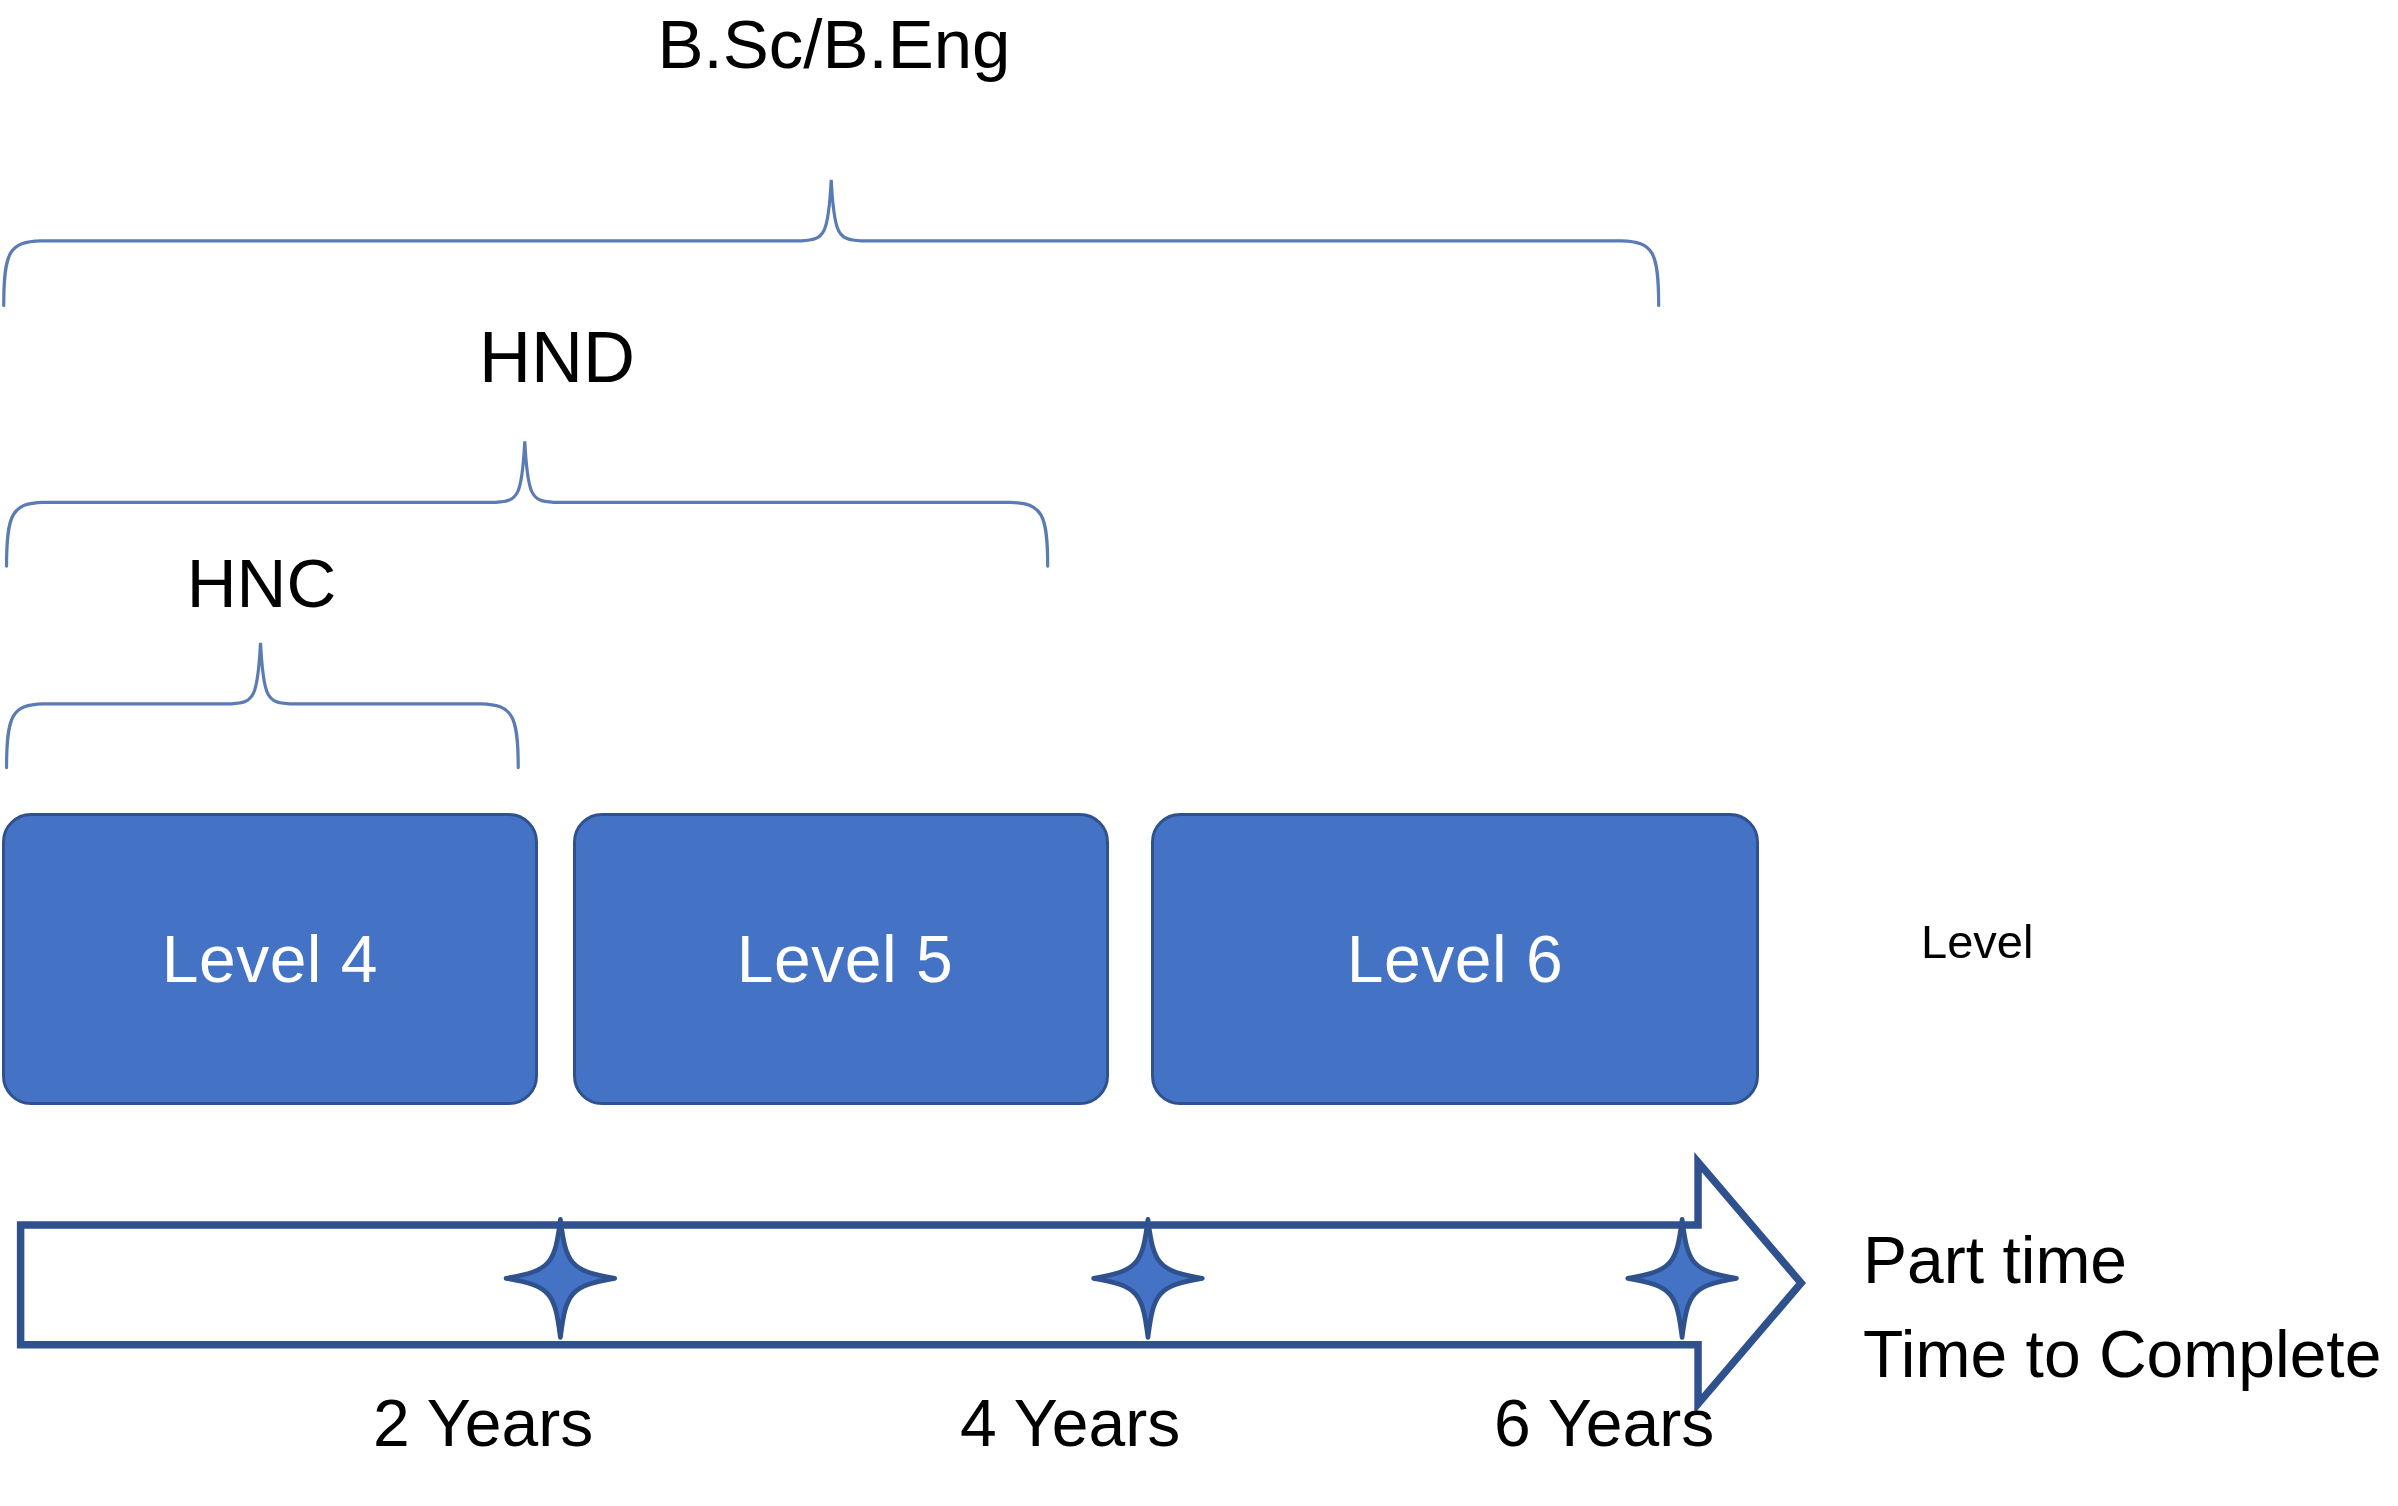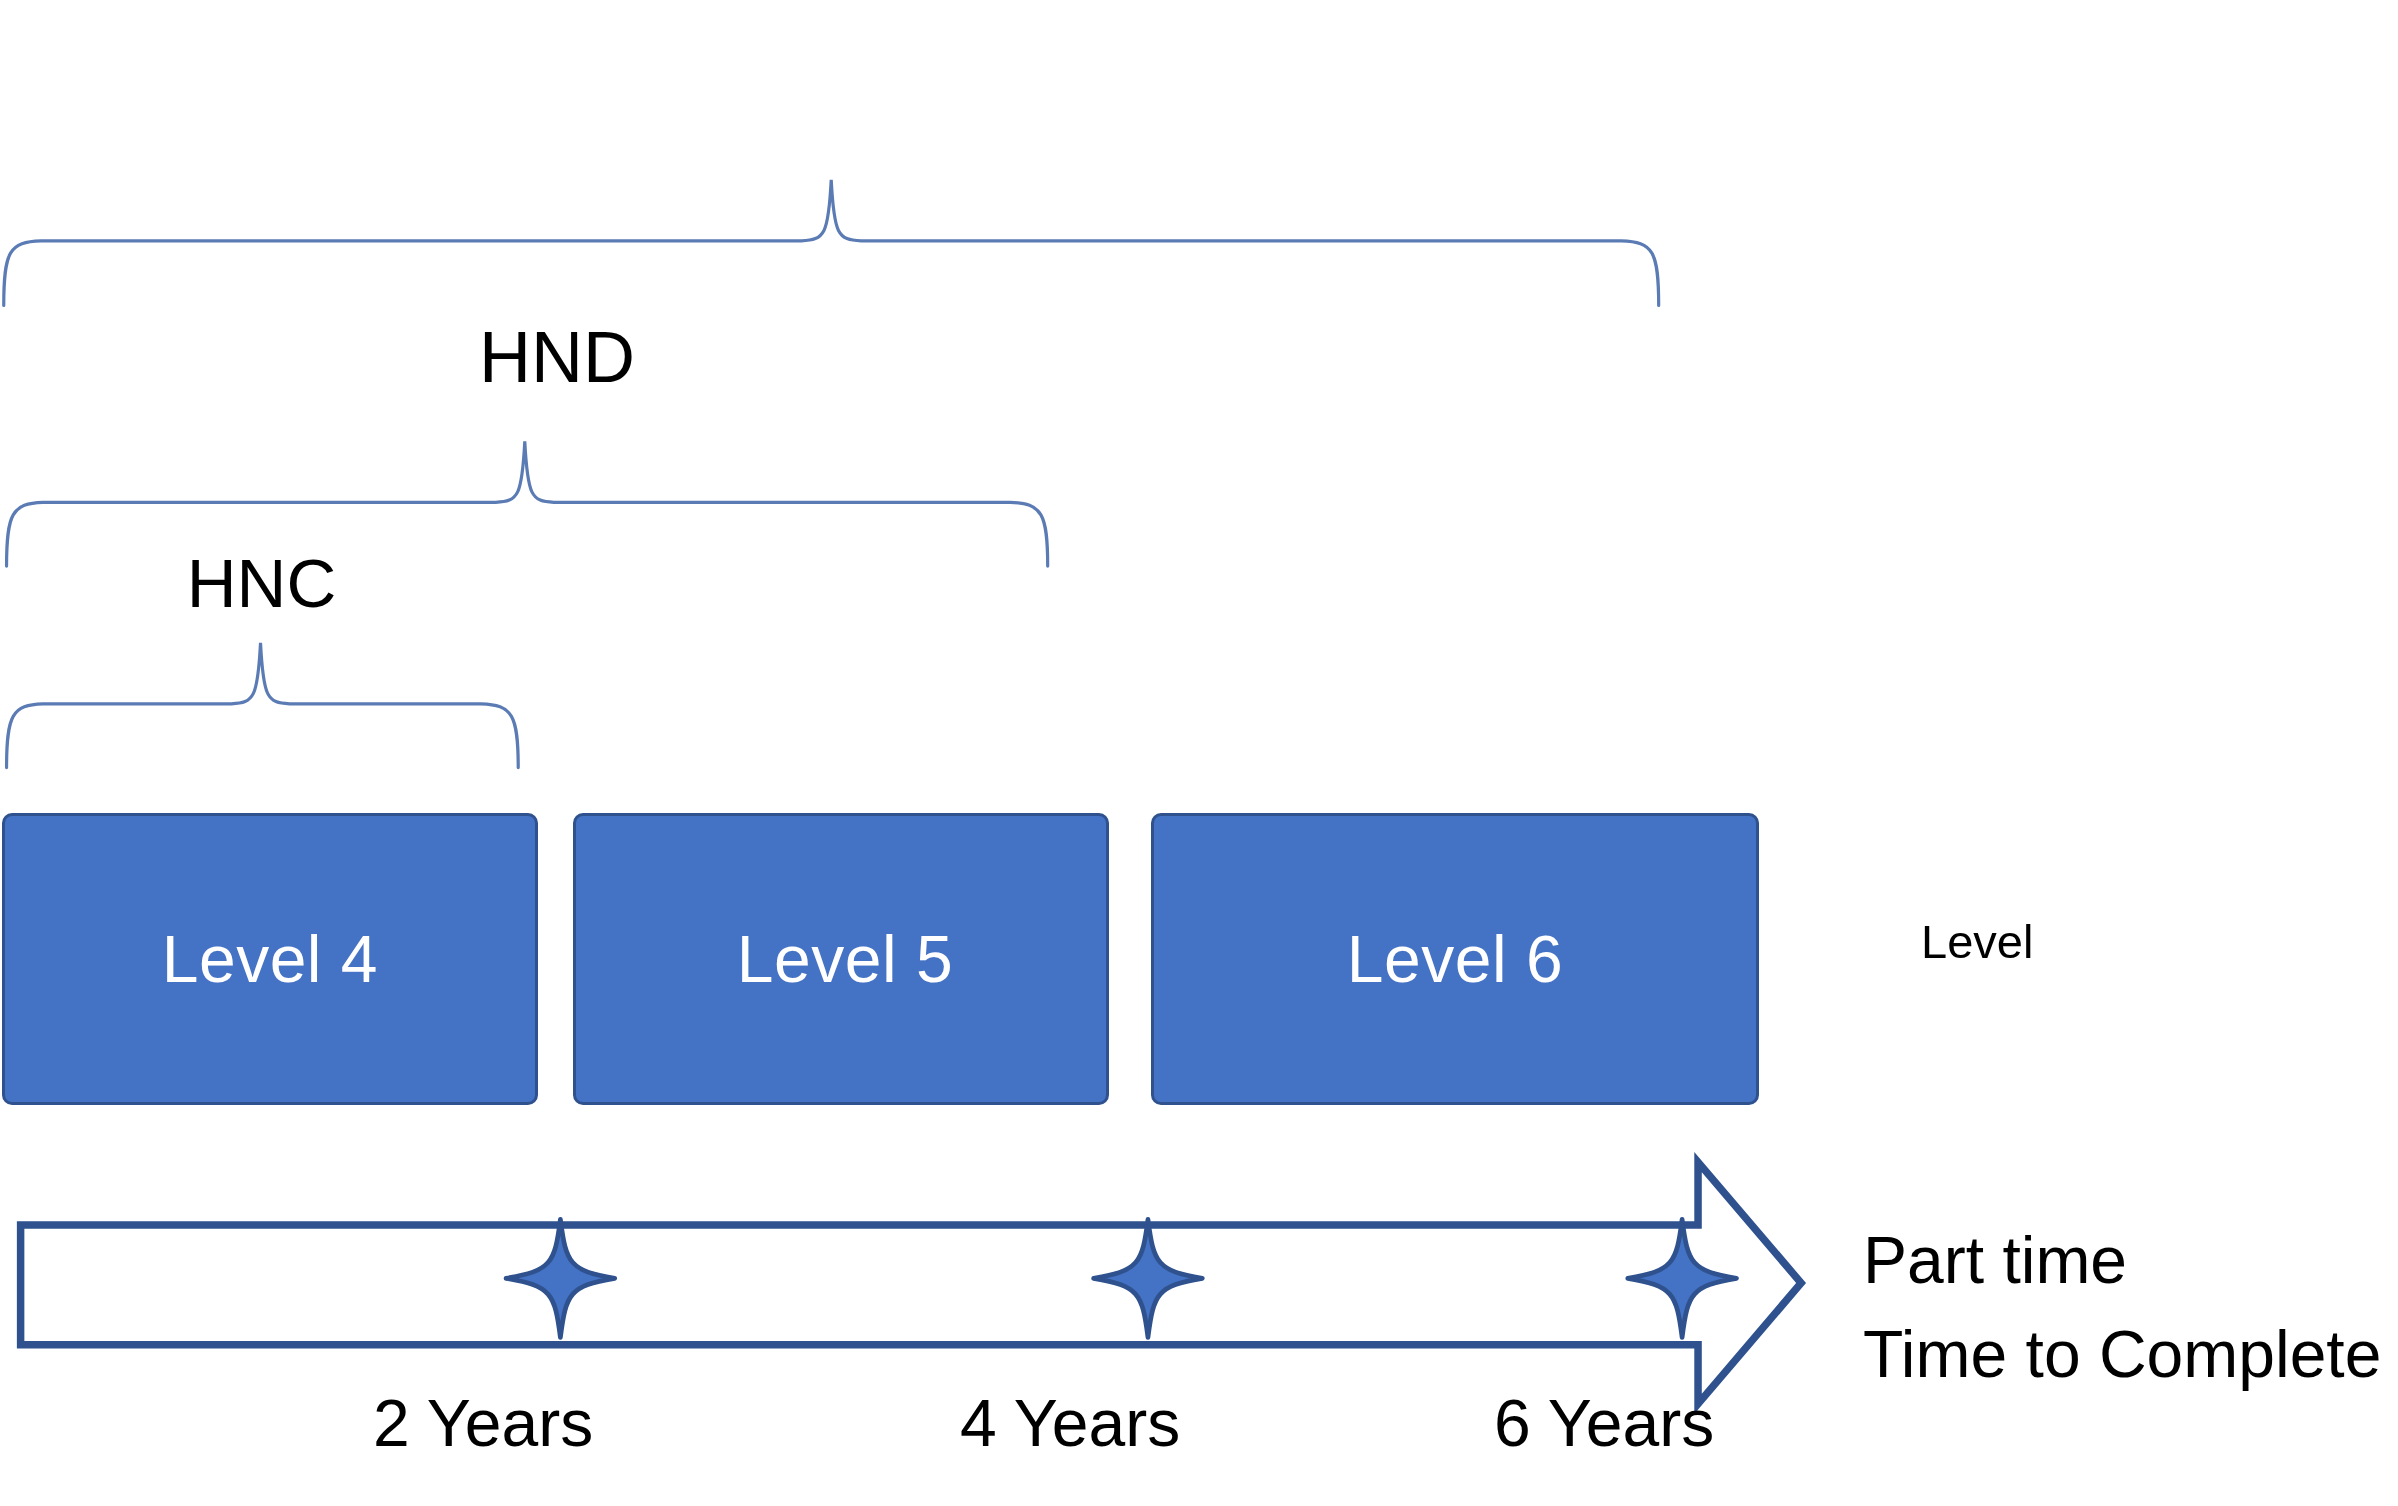--- a/index.html
+++ b/index.html
@@ -29,21 +29,21 @@
   .year-lbl{position:absolute;top:1385px;font-size:66px;white-space:nowrap;}
 
   
   .svg-layer{position:absolute;left:0;top:0;width:2399px;height:1507px;overflow:visible;}
 
   
   .level-box{
     position:absolute;
     top:813px;
     height:292px;
-    border-radius:10px;
+    border-radius:29px;
     background:#4472C4;
     border:3.7px solid #2F528F;
     box-sizing:border-box;
     display:flex;
     align-items:center;
     justify-content:center;
   }
   .level-box span{
     color:#ffffff;
     font-size:66px;
@@ -79,20 +79,21 @@
 
     <path d="M 7 819
          C 7 763, 13 752, 46 751
          L 247 751
          C 271 750, 275 744, 278 686
          C 281 744, 285 750, 309 751
          L 513 751
          C 547 752, 553 763, 553 819" fill="none" stroke="#5B7BB4" stroke-width="3.4" stroke-linecap="round"></path>
   </svg>
 
+  <div class="lbl" id="bsc-label">B.Sc/B.Eng</div>
   <div class="lbl" id="hnd-label">HND</div>
   <div class="lbl" id="hnc-label">HNC</div>
 
   <div class="level-box" id="level-box-0">
     <span>Level 4</span>
   </div>
   <div class="level-box" id="level-box-1">
     <span>Level 5</span>
   </div>
   <div class="level-box" id="level-box-2">

